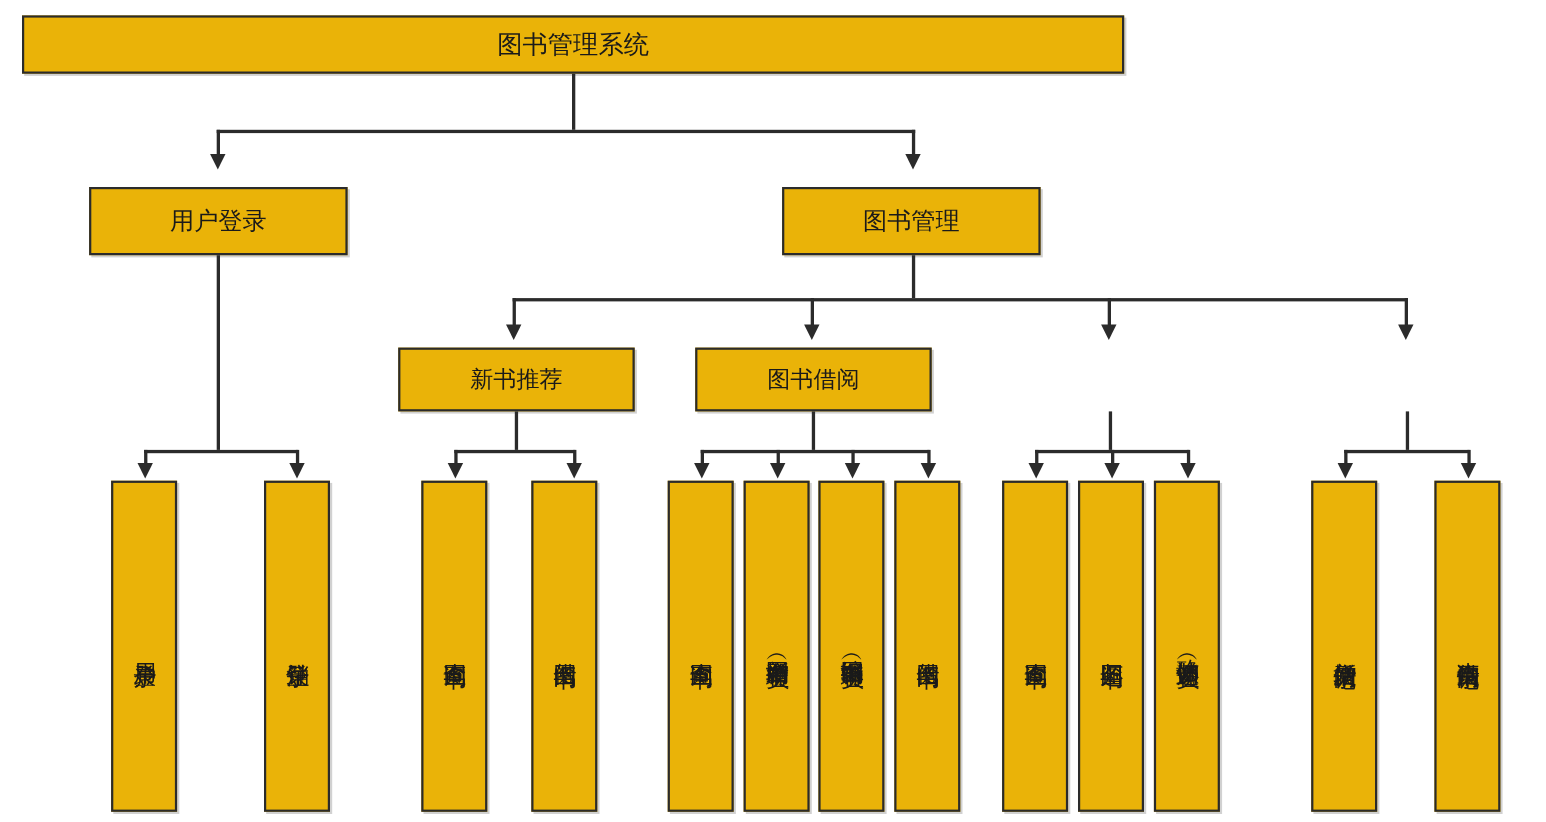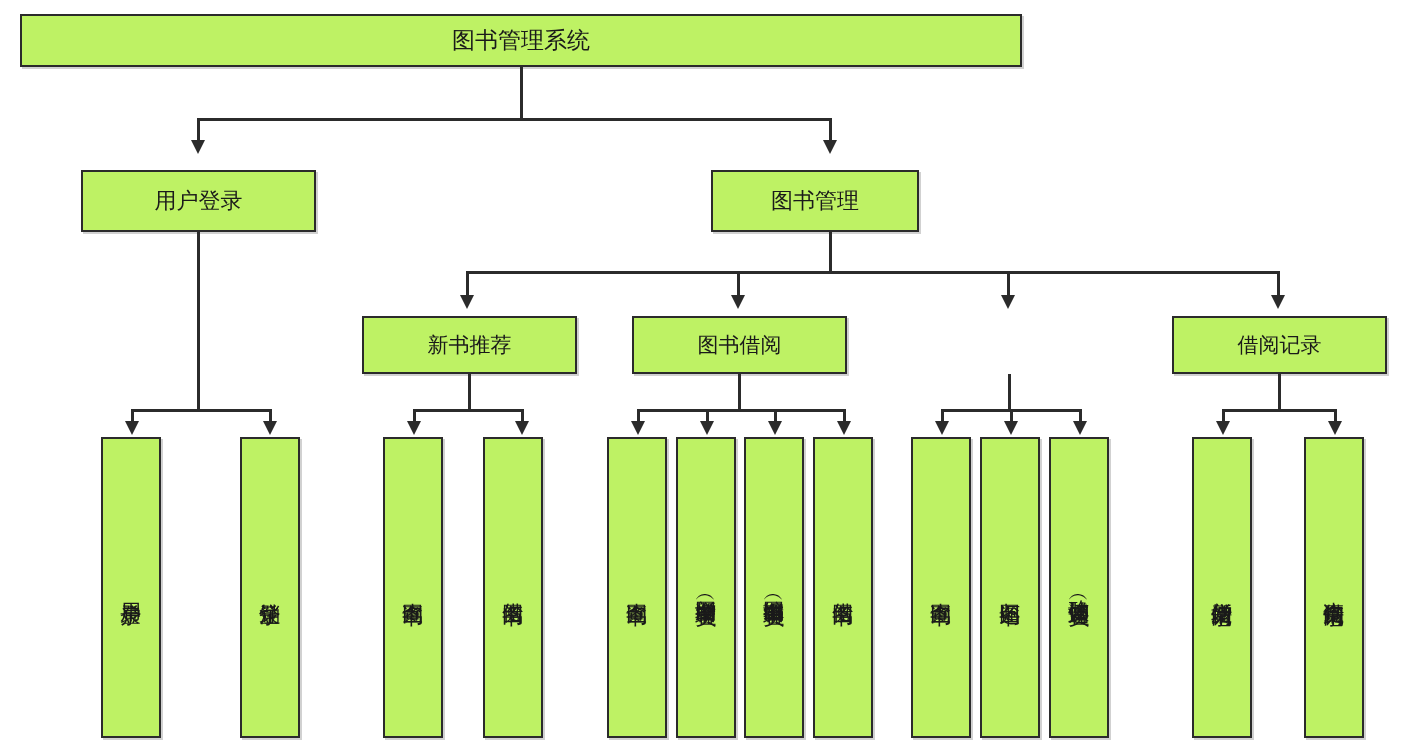--- a/index.html
+++ b/index.html
@@ -6,21 +6,21 @@
   body{
     font-family:"Liberation Sans","DejaVu Sans",sans-serif;
     width:1405px;height:747px;overflow:hidden;
   }
   #canvas{position:relative;width:1405px;height:747px;background:#fff;}
 
   
   .node{
     position:absolute;
     box-sizing:border-box;
-    background:#bef264;
+    background:#eab308;
     border:2.5px solid #2b2b2b;
     display:flex;
     align-items:center;
     justify-content:center;
     color:#1a1a1a;
     box-shadow:2px 2px 0 rgba(0,0,0,0.18);
   }
   .node.root{font-size:23px;}
   .node.lvl2{font-size:22px;}
   .node.lvl3{font-size:21px;}
@@ -80,21 +80,21 @@
   <div class="seg hseg" style="left:197px;top:118px;width:635px;"></div>
 
   <div class="seg vseg" style="left:197px;top:118px;height:28px;"></div>
   <div class="arrow" style="left:191px;top:140px;"></div>
   <div class="seg vseg" style="left:829px;top:118px;height:28px;"></div>
   <div class="arrow" style="left:823px;top:140px;"></div>
 
   <div class="node lvl2" style="left:81px;top:170px;width:235px;height:62px;">
     <span>用户登录</span>
   </div>
-  <div class="node lvl2" style="left:711px;top:170px;width:208px;height:62px;">
+  <div class="node lvl2" style="left:711px;top:170px;width:235px;height:62px;">
     <span>图书管理</span>
   </div>
 
   <div class="seg vseg" style="left:197px;top:232px;height:177px;"></div>
   <div class="seg hseg" style="left:131px;top:409px;width:140px;"></div>
   <div class="seg vseg" style="left:131px;top:409px;height:16px;"></div>
   <div class="arrow" style="left:125px;top:421px;"></div>
   <div class="seg vseg" style="left:269px;top:409px;height:16px;"></div>
   <div class="arrow" style="left:263px;top:421px;"></div>
 
@@ -108,23 +108,20 @@
   <div class="arrow" style="left:1001px;top:295px;"></div>
   <div class="seg vseg" style="left:1277px;top:271px;height:30px;"></div>
   <div class="arrow" style="left:1271px;top:295px;"></div>
 
   <div class="node lvl3" style="left:362px;top:316px;width:215px;height:58px;">
     <span>新书推荐</span>
   </div>
   <div class="node lvl3" style="left:632px;top:316px;width:215px;height:58px;">
     <span>图书借阅</span>
   </div>
-  <div class="node lvl3" style="left:1172px;top:316px;width:215px;height:58px;">
-    <span>借阅记录</span>
-  </div>
 
   <div class="seg vseg" style="left:468px;top:374px;height:35px;"></div>
   <div class="seg hseg" style="left:413px;top:409px;width:110px;"></div>
   <div class="seg vseg" style="left:413px;top:409px;height:16px;"></div>
   <div class="arrow" style="left:407px;top:421px;"></div>
   <div class="seg vseg" style="left:521px;top:409px;height:16px;"></div>
   <div class="arrow" style="left:515px;top:421px;"></div>
 
   <div class="seg vseg" style="left:738px;top:374px;height:35px;"></div>
   <div class="seg hseg" style="left:637px;top:409px;width:208px;"></div>

